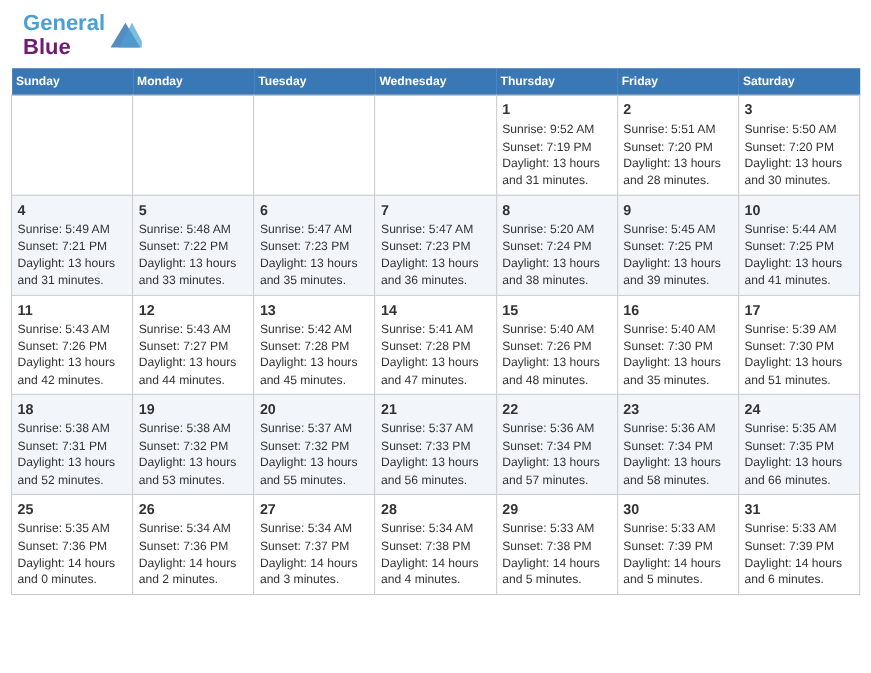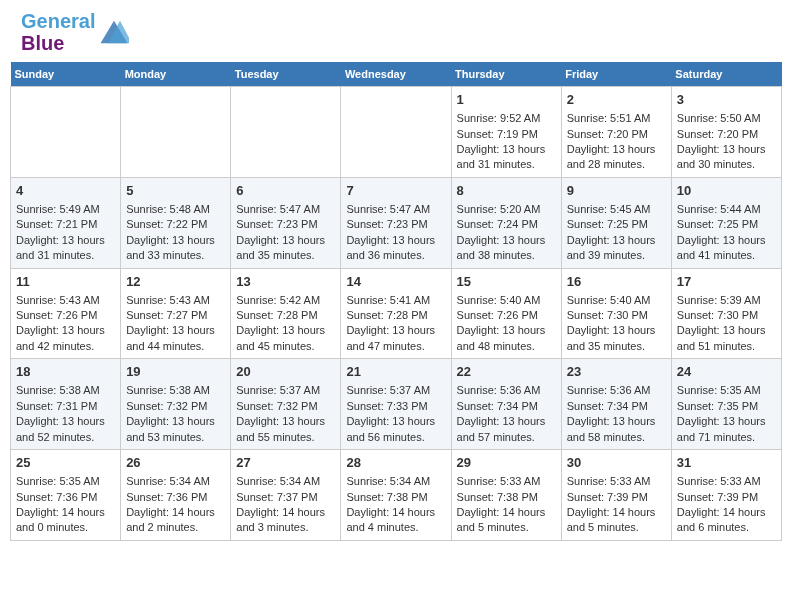--- a/index.html
+++ b/index.html
@@ -292,21 +292,21 @@
           <div>Sunrise: 5:36 AM</div>
           <div>Sunset: 7:34 PM</div>
           <div>Daylight: 13 hours</div>
           <div>and 58 minutes.</div>
         </td>
         <td>
           <span class="day-num">24</span>
           <div>Sunrise: 5:35 AM</div>
           <div>Sunset: 7:35 PM</div>
           <div>Daylight: 13 hours</div>
-          <div>and 71 minutes.</div>
+          <div>and 66 minutes.</div>
         </td>
       </tr>
       <tr>
         <td>
           <span class="day-num">25</span>
           <div>Sunrise: 5:35 AM</div>
           <div>Sunset: 7:36 PM</div>
           <div>Daylight: 14 hours</div>
           <div>and 0 minutes.</div>
         </td>

